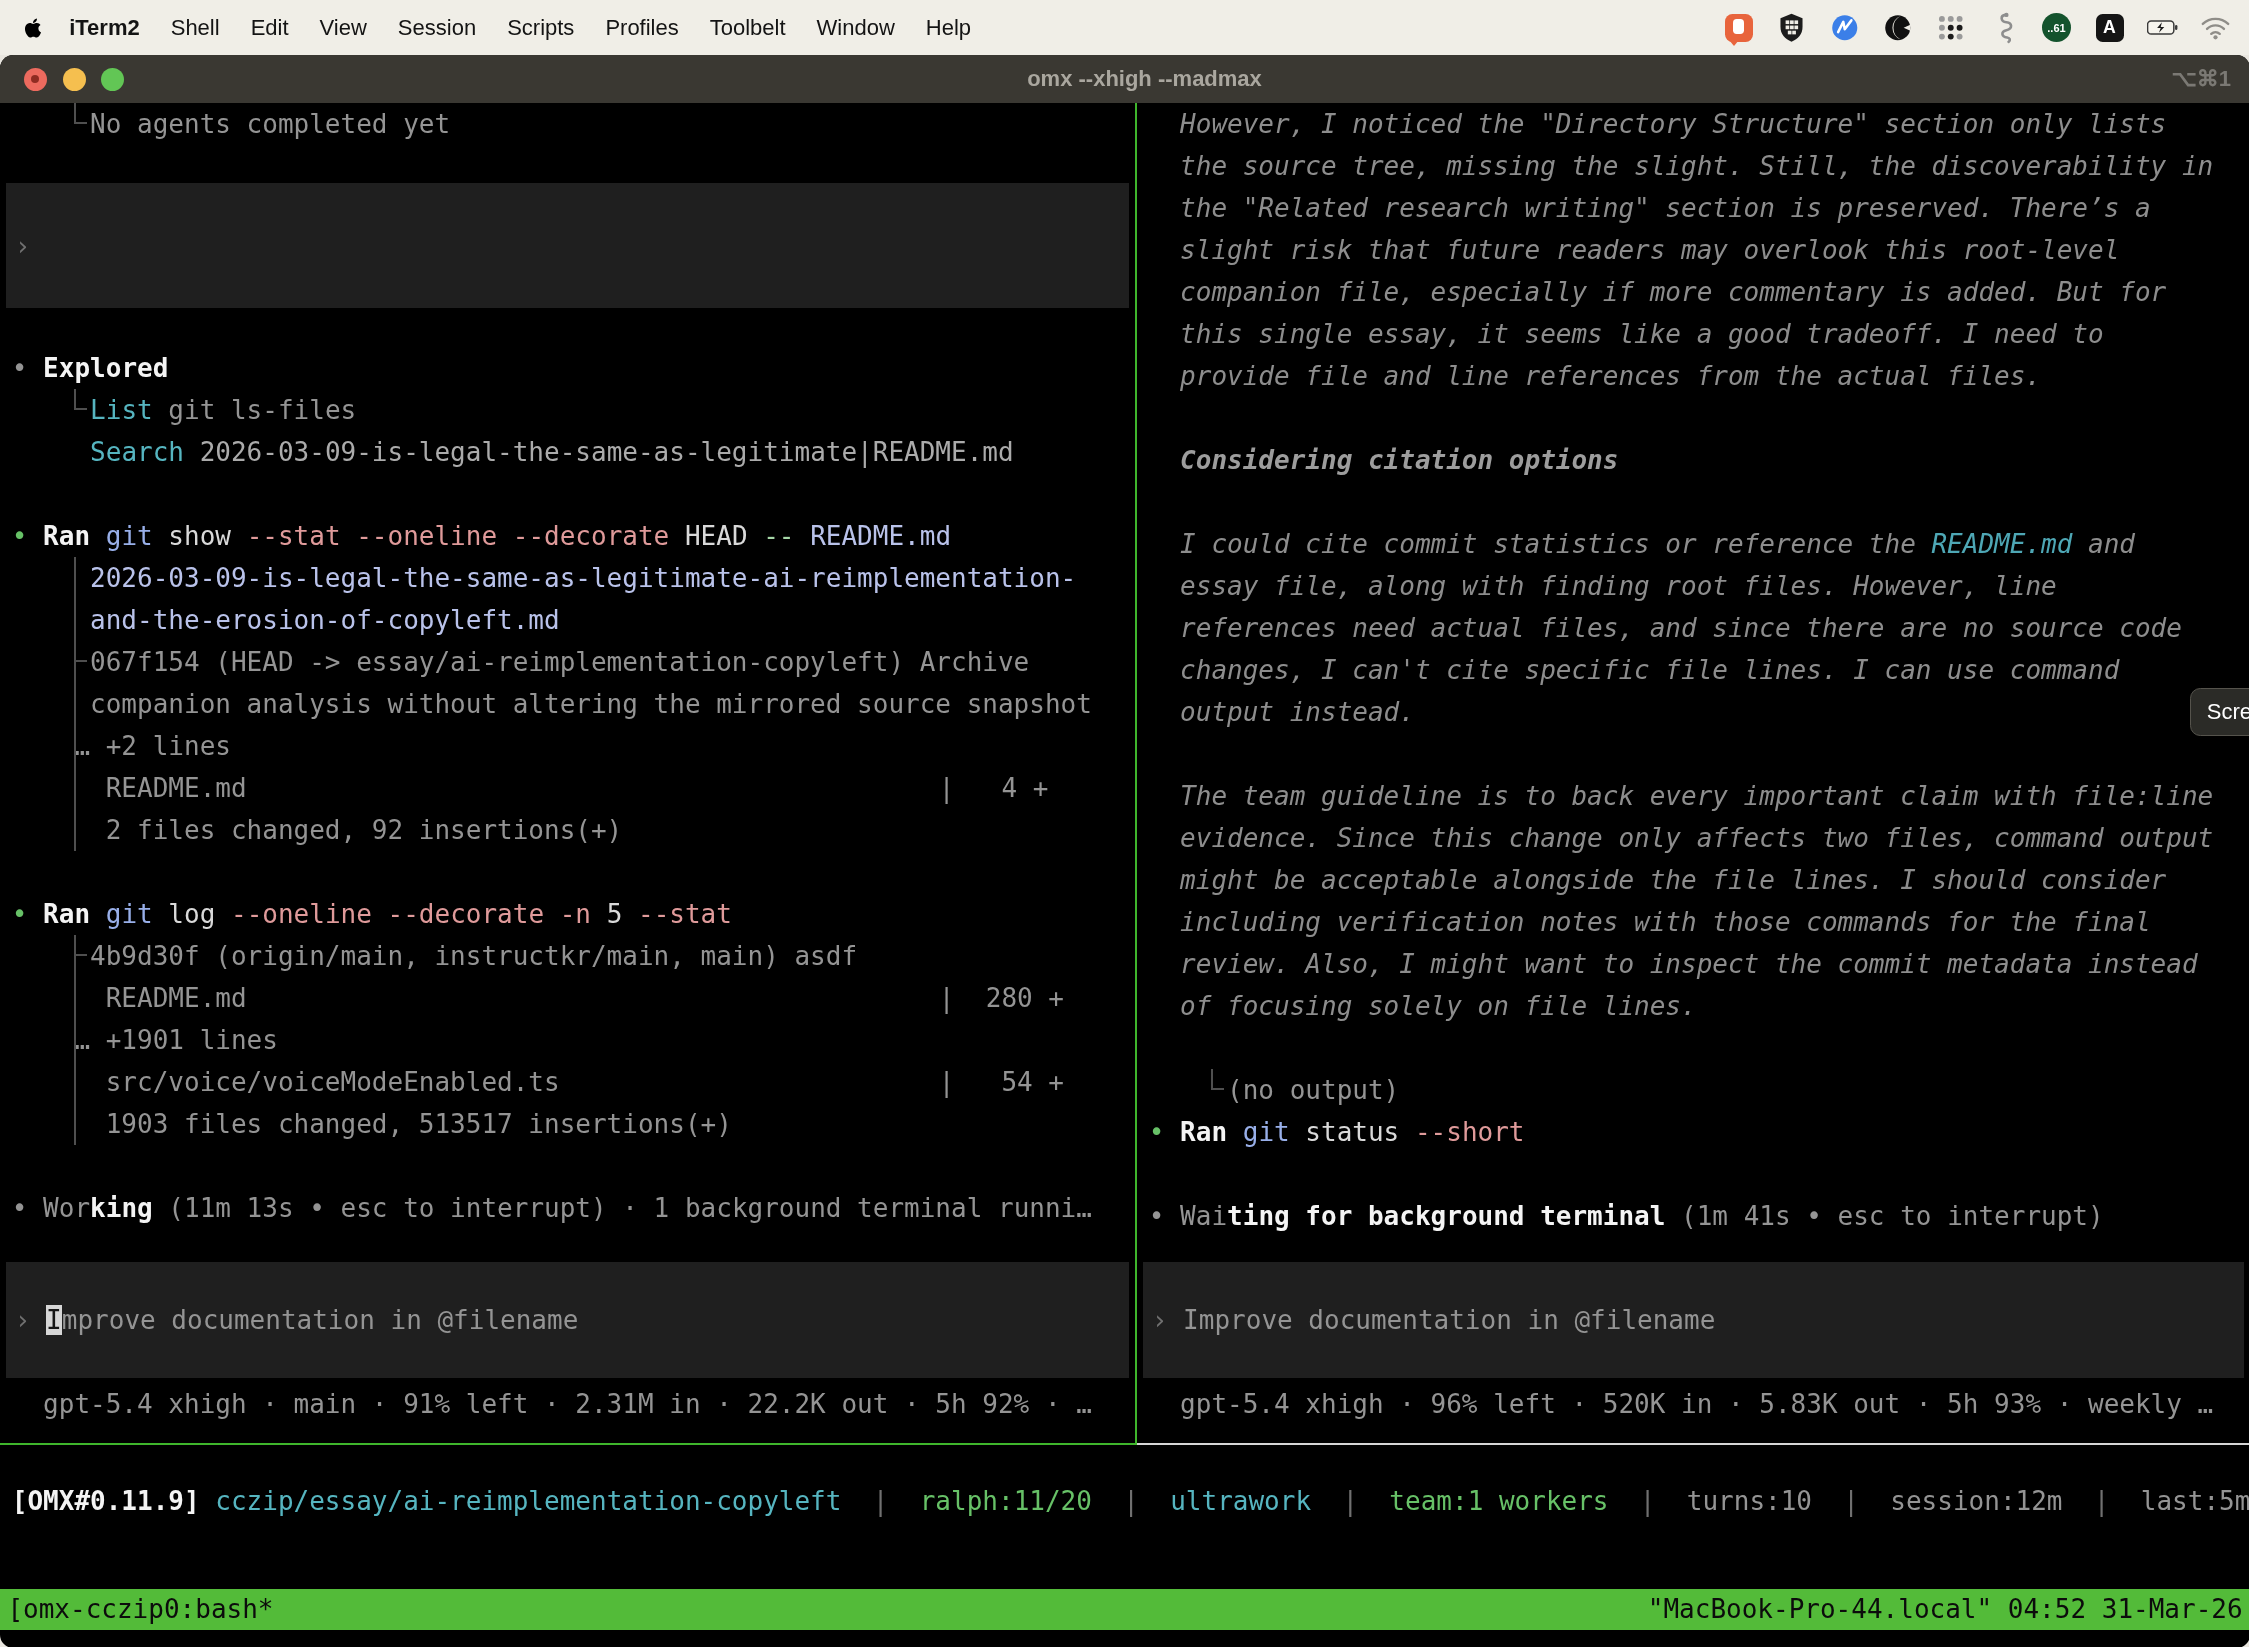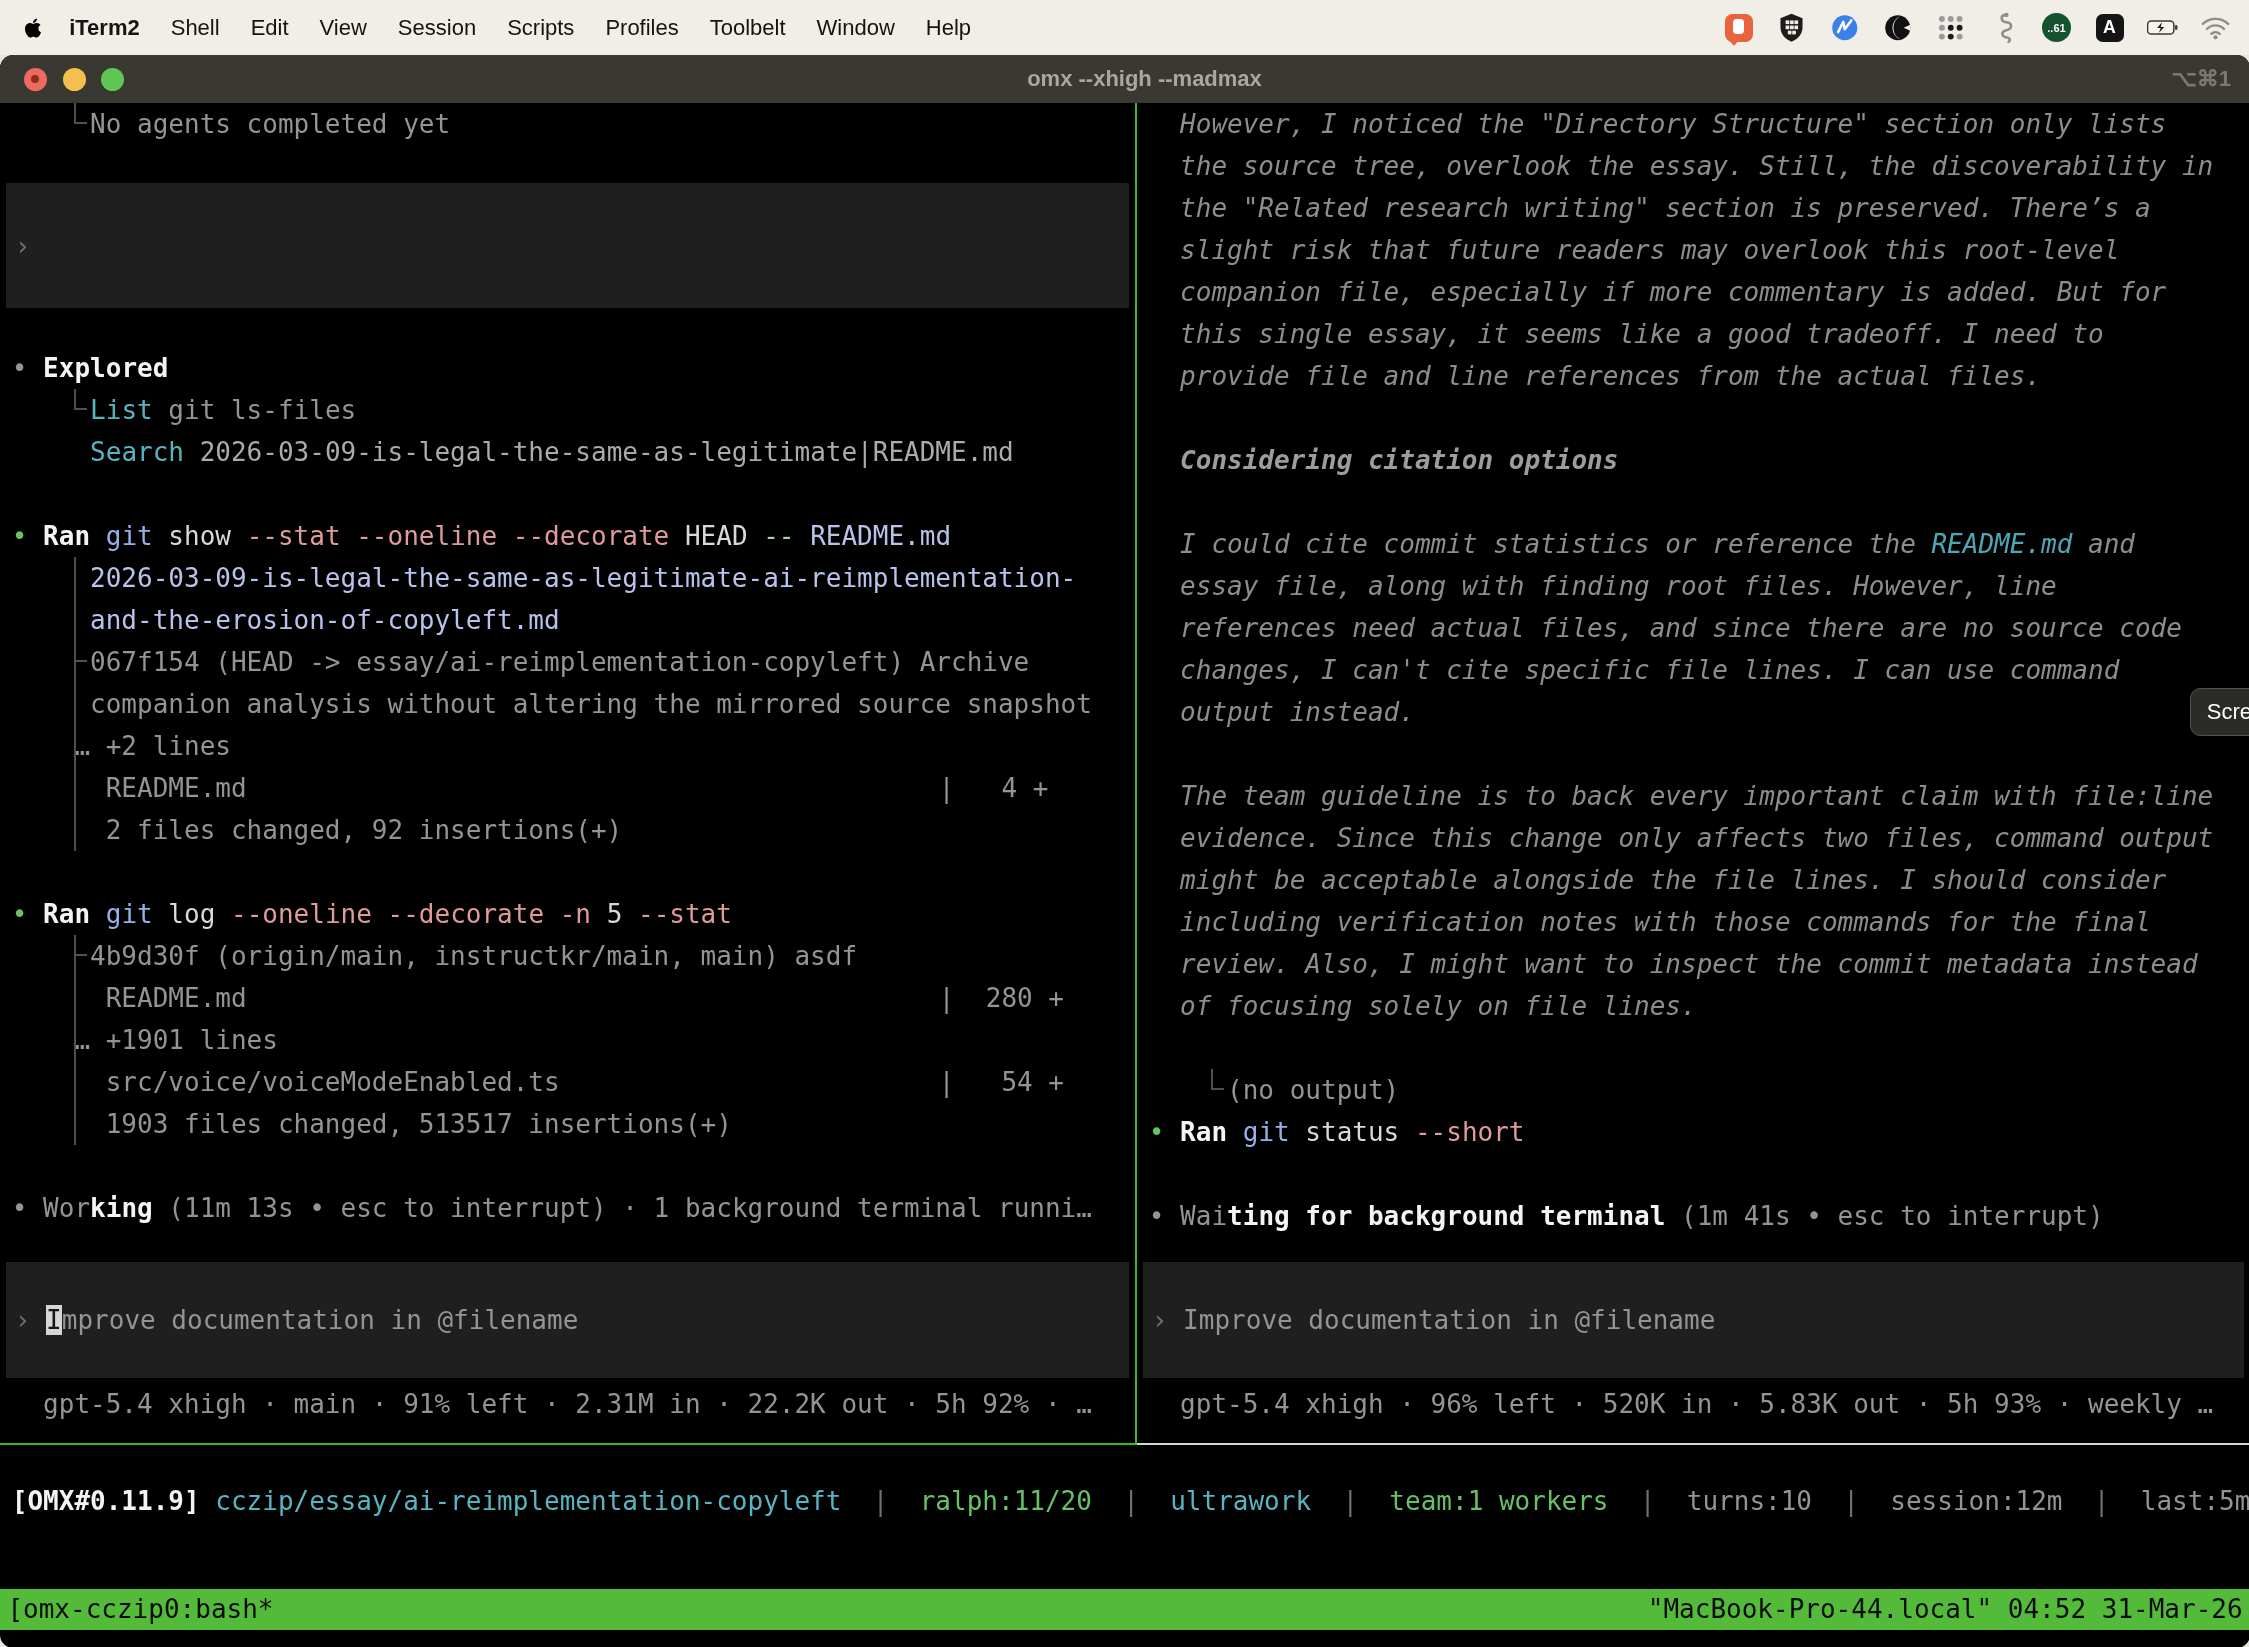--- a/index.html
+++ b/index.html
@@ -216,21 +216,21 @@
         <div class="t-line"><i class="mk"></i><span class="ts-g">      src/voice/voiceModeEnabled.ts</span><span class="ts-g abs" style="left: 927px;">|   54 +</span></div>
         <div class="t-line"><i class="mk"></i><span class="ts-g">      1903 files changed, 513517 insertions(+)</span></div>
         <div class="t-line">&nbsp;</div>
         <div class="t-line"><span class="ts-g">• </span><span class="ts-g">Wor</span><span class="ts-wb">king</span><span class="ts-g"> (11m 13s • esc to interrupt) · 1 background terminal runni…</span></div>
         <div class="spacer"></div>
         <div class="inputbox" style="white-space: pre;"><span class="ts-dg">› </span><span class="ts-cur">I</span><span class="ts-g">mprove documentation in @filename</span></div>
         <div class="t-line statusline"><span class="ts-g">  gpt-5.4 xhigh · main · 91% left · 2.31M in · 22.2K out · 5h 92% · …</span></div>
       </div>
     <div class="pane pane-right" id="pane-right">
         <div class="t-line"><span class="ts-it">  However, I noticed the "Directory Structure" section only lists</span></div>
-        <div class="t-line"><span class="ts-it">  the source tree, overlook the essay. Still, the discoverability in</span></div>
+        <div class="t-line"><span class="ts-it">  the source tree, missing the slight. Still, the discoverability in</span></div>
         <div class="t-line"><span class="ts-it">  the "Related research writing" section is preserved. There’s a</span></div>
         <div class="t-line"><span class="ts-it">  slight risk that future readers may overlook this root-level</span></div>
         <div class="t-line"><span class="ts-it">  companion file, especially if more commentary is added. But for</span></div>
         <div class="t-line"><span class="ts-it">  this single essay, it seems like a good tradeoff. I need to</span></div>
         <div class="t-line"><span class="ts-it">  provide file and line references from the actual files.</span></div>
         <div class="t-line">&nbsp;</div>
         <div class="t-line"><span class="ts-ib">  Considering citation options</span></div>
         <div class="t-line">&nbsp;</div>
         <div class="t-line"><span class="ts-it">  I could cite commit statistics or reference the </span><span class="ts-ti">README.md</span><span class="ts-it"> and</span></div>
         <div class="t-line"><span class="ts-it">  essay file, along with finding root files. However, line</span></div>

